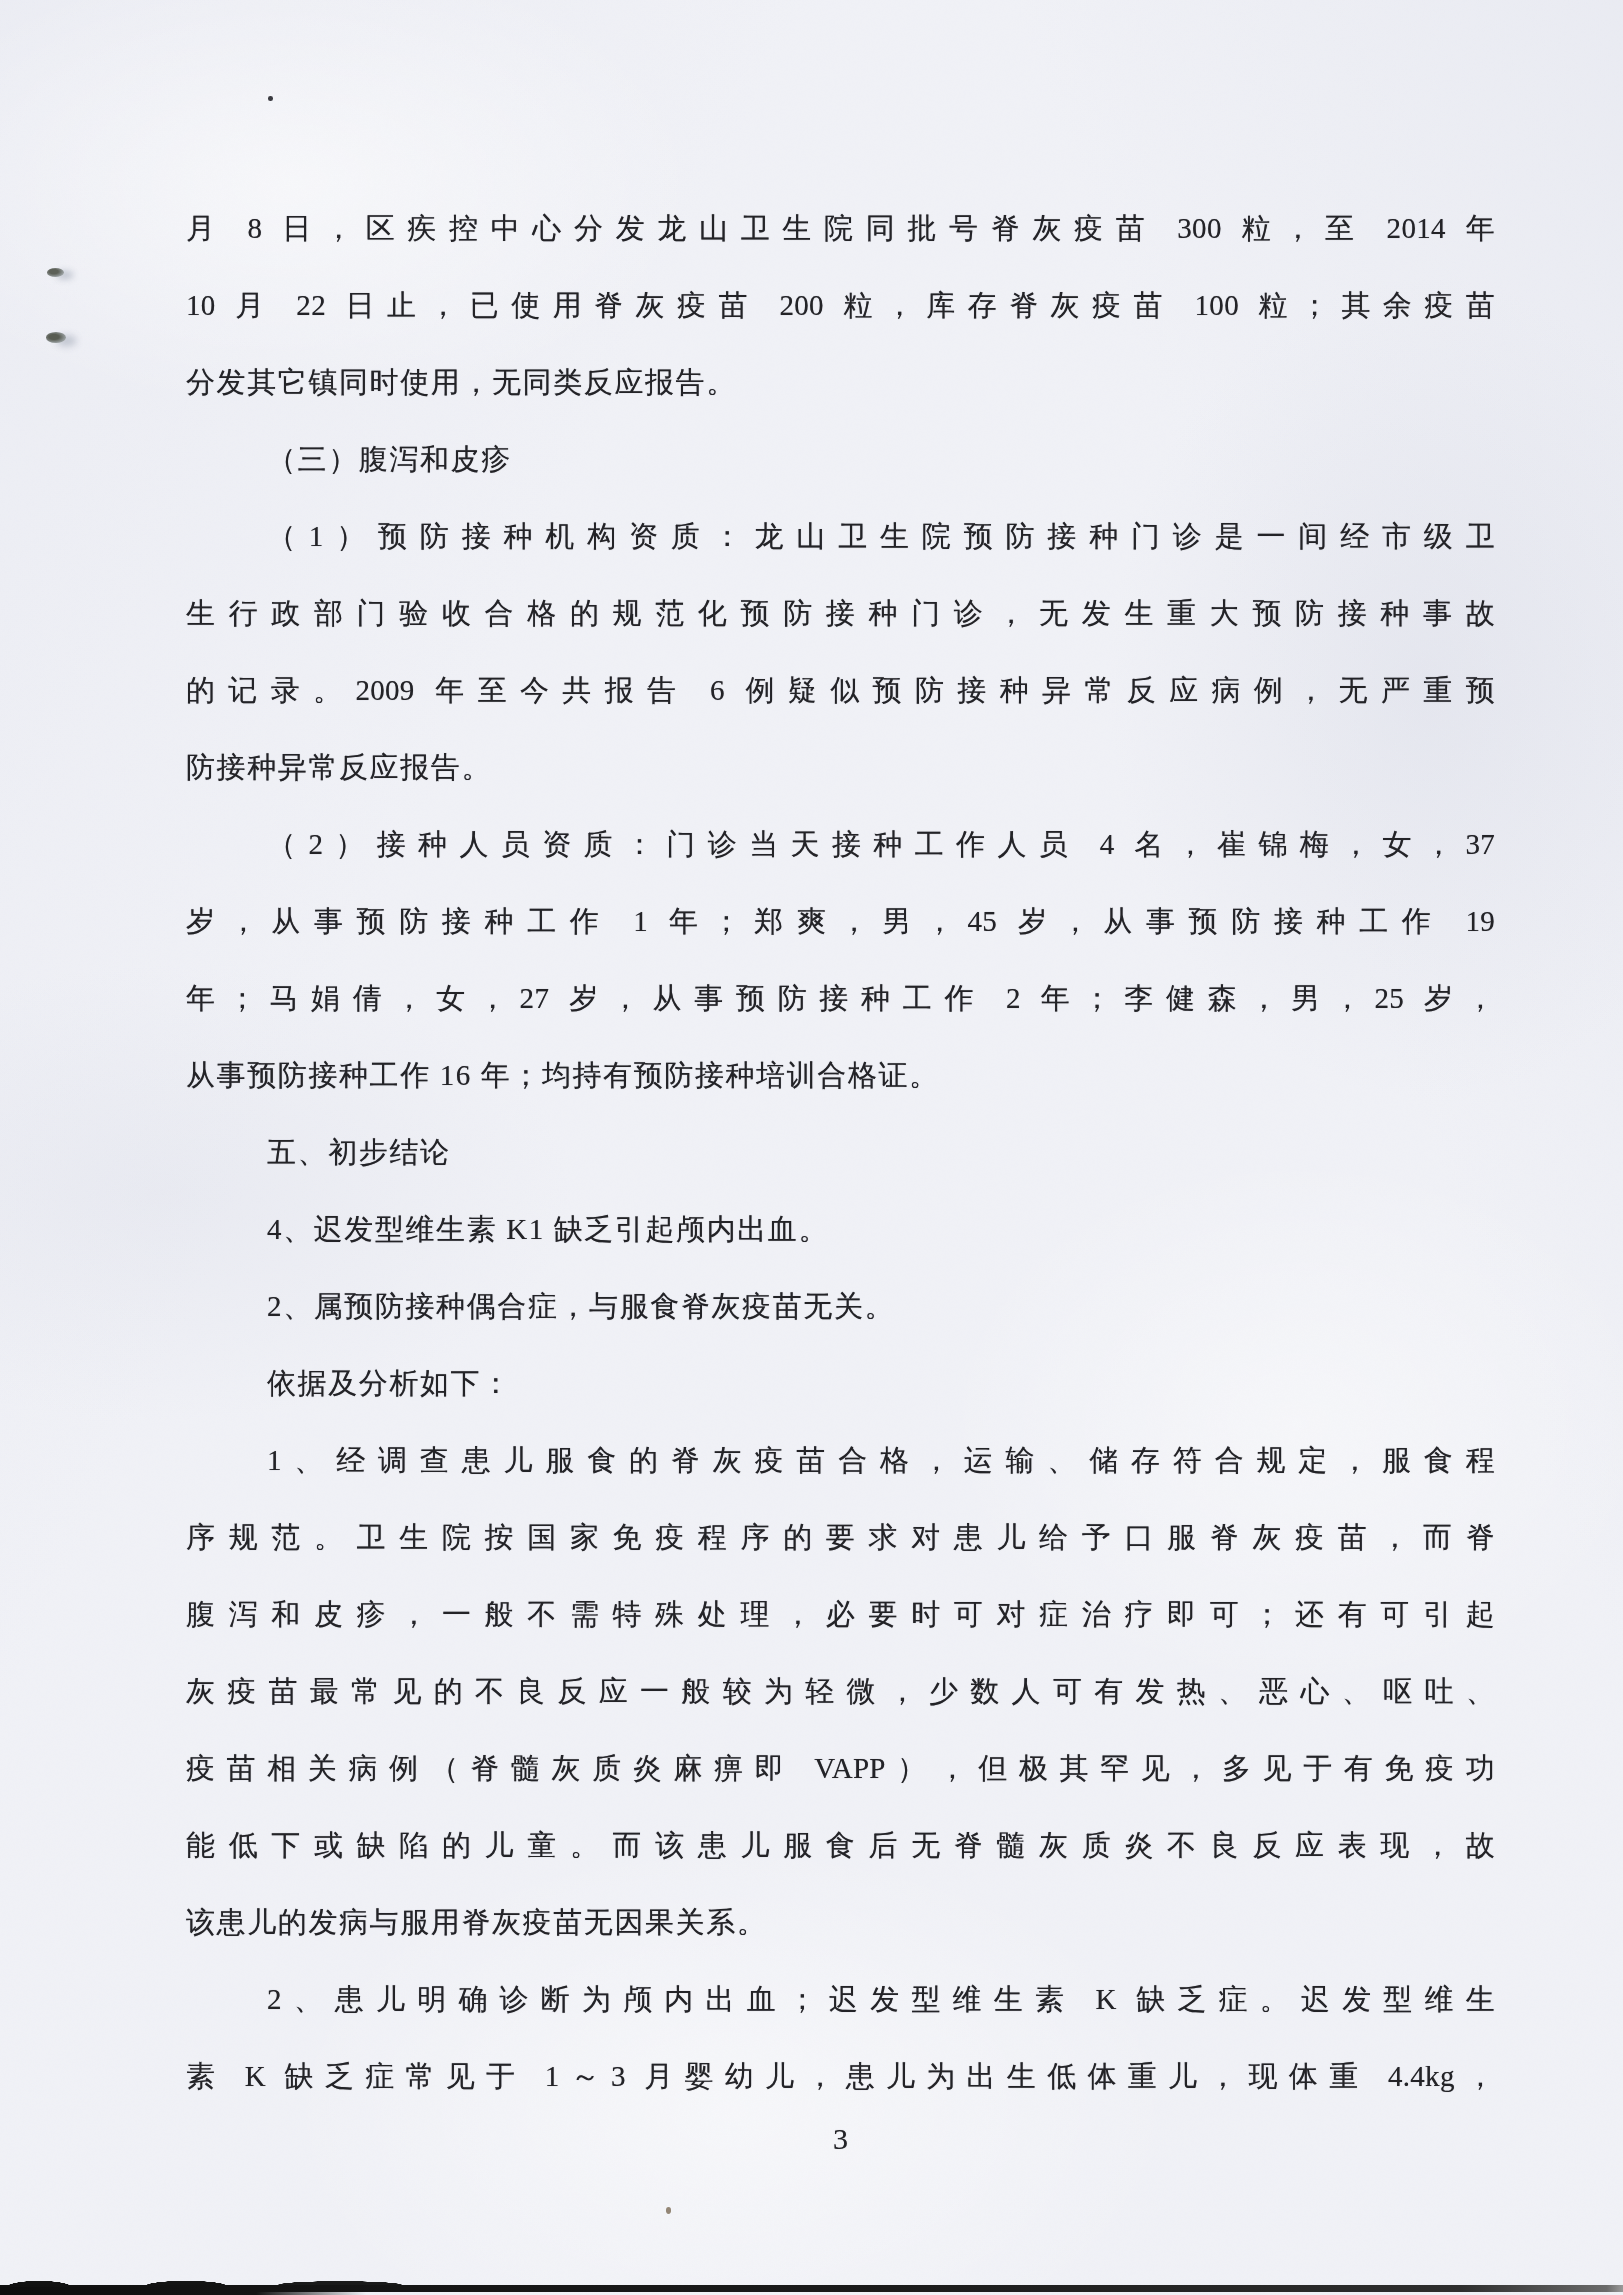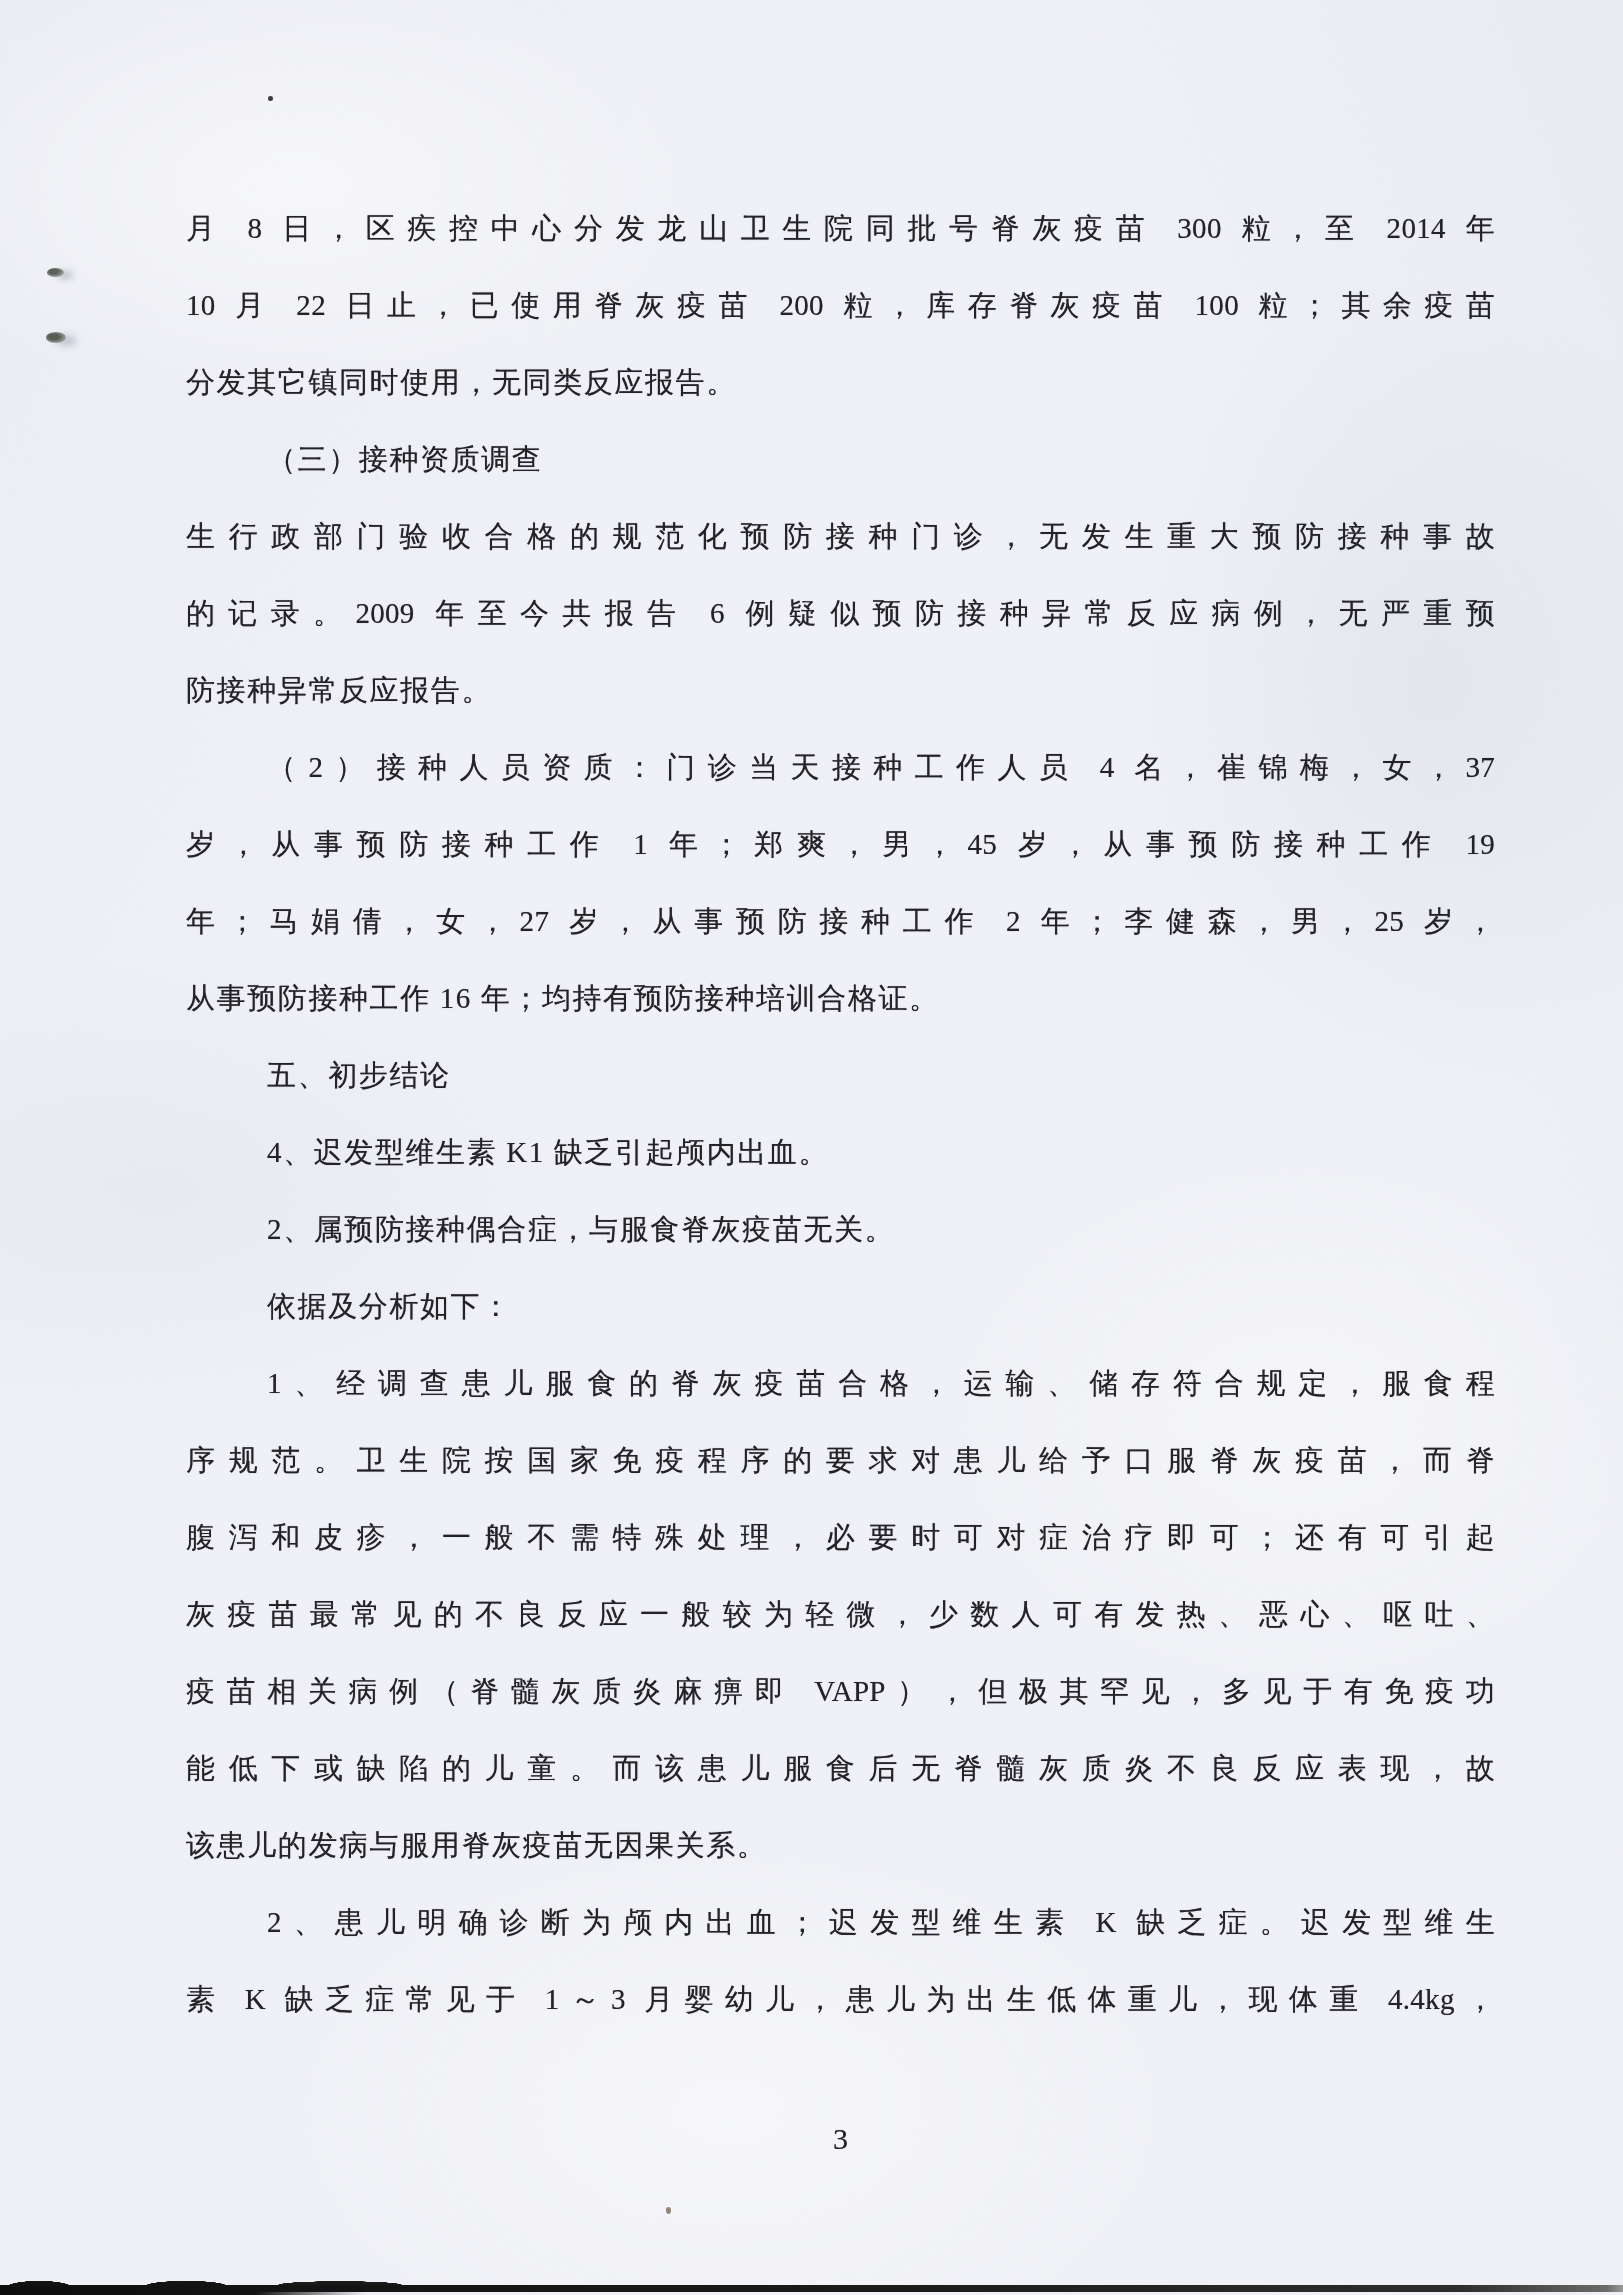--- a/index.html
+++ b/index.html
@@ -146,21 +146,22 @@
     <feColorMatrix in="n" type="matrix" values="0 0 0 0 0.82  0 0 0 0 0.83  0 0 0 0 0.90  0 0 0 0.18 0"></feColorMatrix>
   </filter>
   <rect width="2481" height="3509" filter="url(#grain)"></rect>
 </svg>
 
 <div class="text-block">
 
 <div class="line fill">月 8 日，区疾控中心分发龙山卫生院同批号脊灰疫苗 300 粒，至 2014 年</div>
     <div class="line fill">10 月 22 日止，已使用脊灰疫苗 200 粒，库存脊灰疫苗 100 粒；其余疫苗</div>
     <div class="line">分发其它镇同时使用，无同类反应报告。</div>
-    <div class="line indent">（三）接种资质调查</div>
+    <div class="line indent">（三）腹泻和皮疹</div>
+    <div class="line indent fill">（1）预防接种机构资质：龙山卫生院预防接种门诊是一间经市级卫</div>
     <div class="line fill">生行政部门验收合格的规范化预防接种门诊，无发生重大预防接种事故</div>
     <div class="line fill">的记录。2009 年至今共报告 6 例疑似预防接种异常反应病例，无严重预</div>
     <div class="line">防接种异常反应报告。</div>
     <div class="line indent fill">（2）接种人员资质：门诊当天接种工作人员 4 名，崔锦梅，女，37</div>
     <div class="line fill">岁，从事预防接种工作 1 年；郑爽，男，45 岁，从事预防接种工作 19</div>
     <div class="line fill">年；马娟倩，女，27 岁，从事预防接种工作 2 年；李健森，男，25 岁，</div>
     <div class="line">从事预防接种工作 16 年；均持有预防接种培训合格证。</div>
     <div class="line indent">五、初步结论</div>
     <div class="line indent">4、迟发型维生素 K1 缺乏引起颅内出血。</div>
     <div class="line indent">2、属预防接种偶合症，与服食脊灰疫苗无关。</div>

